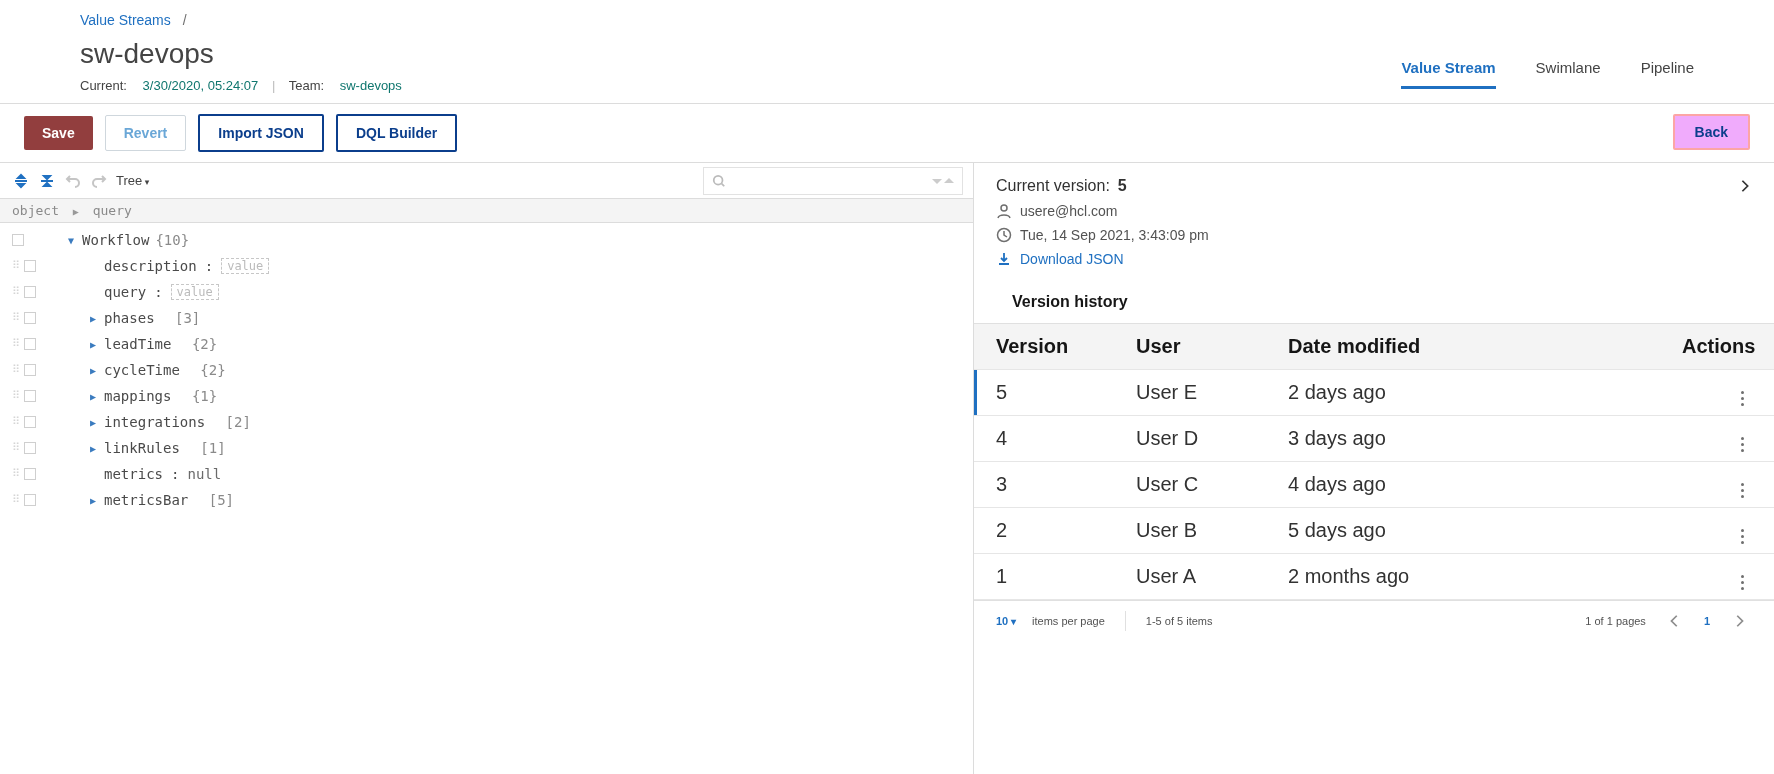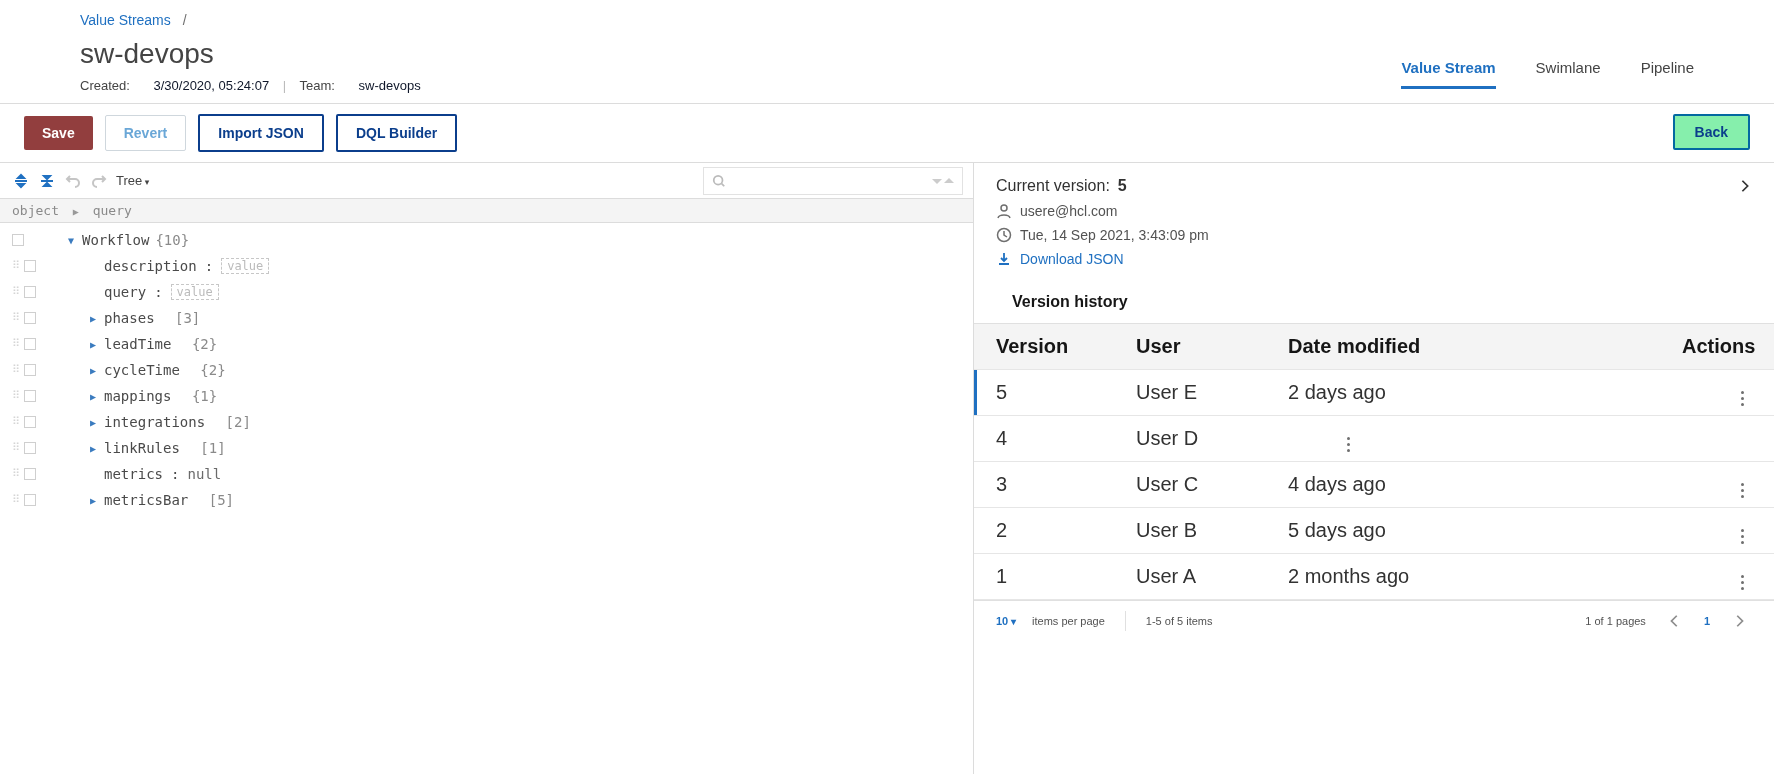--- a/index.html
+++ b/index.html
@@ -20,34 +20,34 @@
   .page{width:1774px;}
   .hdr{padding:8px 0 0 0;}
   .bc{padding:4px 0 6px 80px;color:var(--link);font-size:14px;}
   .bc a{color:var(--link);text-decoration:none;}
   .bc .sep{color:var(--muted);margin-left:8px;}
   .hdr-row{display:flex;align-items:flex-end;padding:0 80px 10px 80px;}
   .title-block{flex:1;}
   h1.title{font-size:28px;font-weight:400;margin:4px 0 8px 0;color:#444;}
   .meta{font-size:13px;color:#555;}
   .meta .lbl{color:#444;}
-  .meta .val{color:#0f172a;margin-left:20px;}
+  .meta .val{color:#0f766e;margin-left:12px;}
   .meta .divider{margin:0 10px;color:#bbb;}
   .tabs{display:flex;gap:40px;font-size:15px;padding-bottom:2px;margin-bottom:2px;}
   .tab{padding:10px 0;color:#444;cursor:pointer;}
   .tab.active{color:var(--link);font-weight:600;border-bottom:3px solid var(--link);}
   .rule{height:1px;background:var(--border);}
 
   
   .toolbar{display:flex;align-items:center;gap:12px;padding:10px 24px;position:relative;border-bottom:1px solid var(--border);}
   .btn{font-size:14px;font-weight:600;border-radius:2px;padding:9px 18px;cursor:pointer;background:#fff;border:1px solid #ccc;color:#333;}
   .btn-save{background:#7f1d1d;color:#fff;border:none;opacity:.85;}
   .btn-revert{color:#6aa7d7;border:1px solid #cfd7dd;}
   .btn-ol{border:2px solid #0b3e8c;color:#0b3e8c;background:#fff;}
-  .btn-back{position:absolute;right:24px;top:10px;border:2px solid #0369a1;color:#0b3e8c;background:#86efac;padding:8px 20px;}
+  .btn-back{position:absolute;right:24px;top:10px;border:2px solid #fca5a5;color:#0b3e8c;background:#f0abfc;padding:8px 20px;}
 
   
   .split{display:flex;min-height:630px;}
   .left{width:974px;border-right:1px solid var(--border);}
   .right{flex:1;}
 
   
   .ed-bar{display:flex;align-items:center;gap:8px;padding:6px 12px;border-bottom:1px solid var(--border);position:relative;height:36px;}
   .sort-ico{width:18px;height:18px;display:flex;flex-direction:column;align-items:center;justify-content:center;gap:2px;color:var(--link);}
   .undo-ico svg{stroke:#c5c5c5;}
@@ -116,21 +116,21 @@
 
   <div class="hdr">
     <div class="bc">
       <a href="#">Value Streams</a>
       <span class="sep">/</span>
     </div>
     <div class="hdr-row">
       <div class="title-block">
         <h1 class="title">sw-devops</h1>
         <div class="meta">
-          <span class="lbl">Created:</span>
+          <span class="lbl">Current:</span>
           <span class="val">3/30/2020, 05:24:07</span>
           <span class="divider">|</span>
           <span class="lbl">Team:</span>
           <span class="val">sw-devops</span>
         </div>
       </div>
       <div class="tabs">
         <div class="tab active">Value Stream</div>
         <div class="tab">Swimlane</div>
         <div class="tab">Pipeline</div>
@@ -380,20 +380,21 @@
               <div class="c-date">2 days ago</div>
               <div class="c-act"><span class="kebab">
                   <span></span>
                   <span></span>
                   <span></span>
                 </span></div>
             </div>
             <div class="rw">
               <div class="c-ver">4</div>
               <div class="c-user">User D</div>
+              <div class="c-date">3 days ago</div>
               <div class="c-act"><span class="kebab">
                   <span></span>
                   <span></span>
                   <span></span>
                 </span></div>
             </div>
             <div class="rw">
               <div class="c-ver">3</div>
               <div class="c-user">User C</div>
               <div class="c-date">4 days ago</div>

